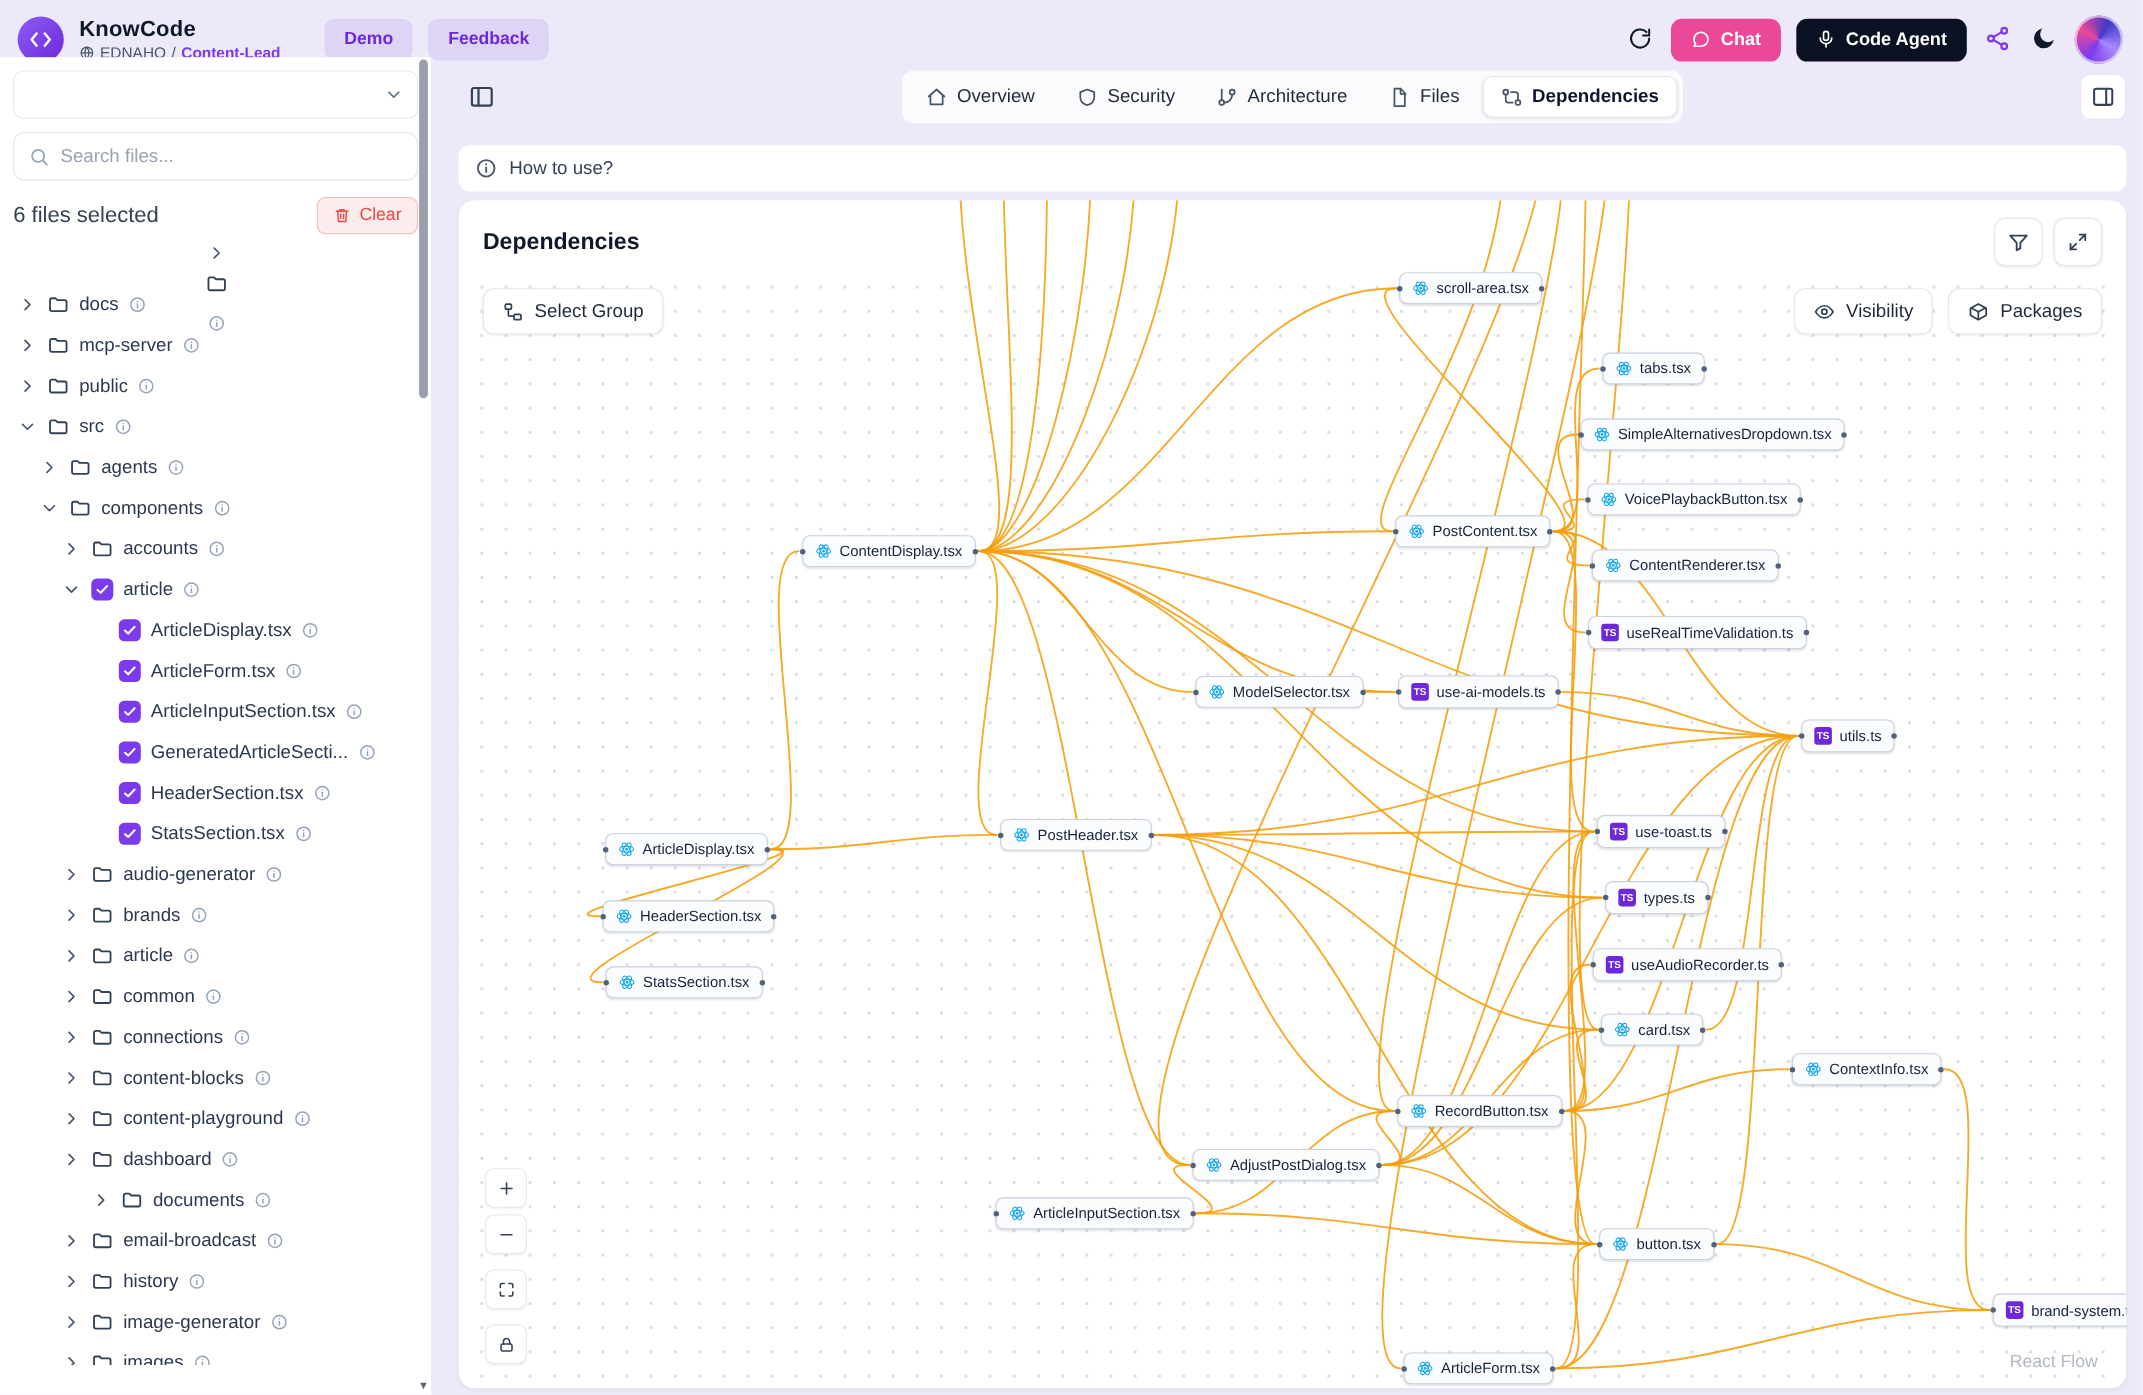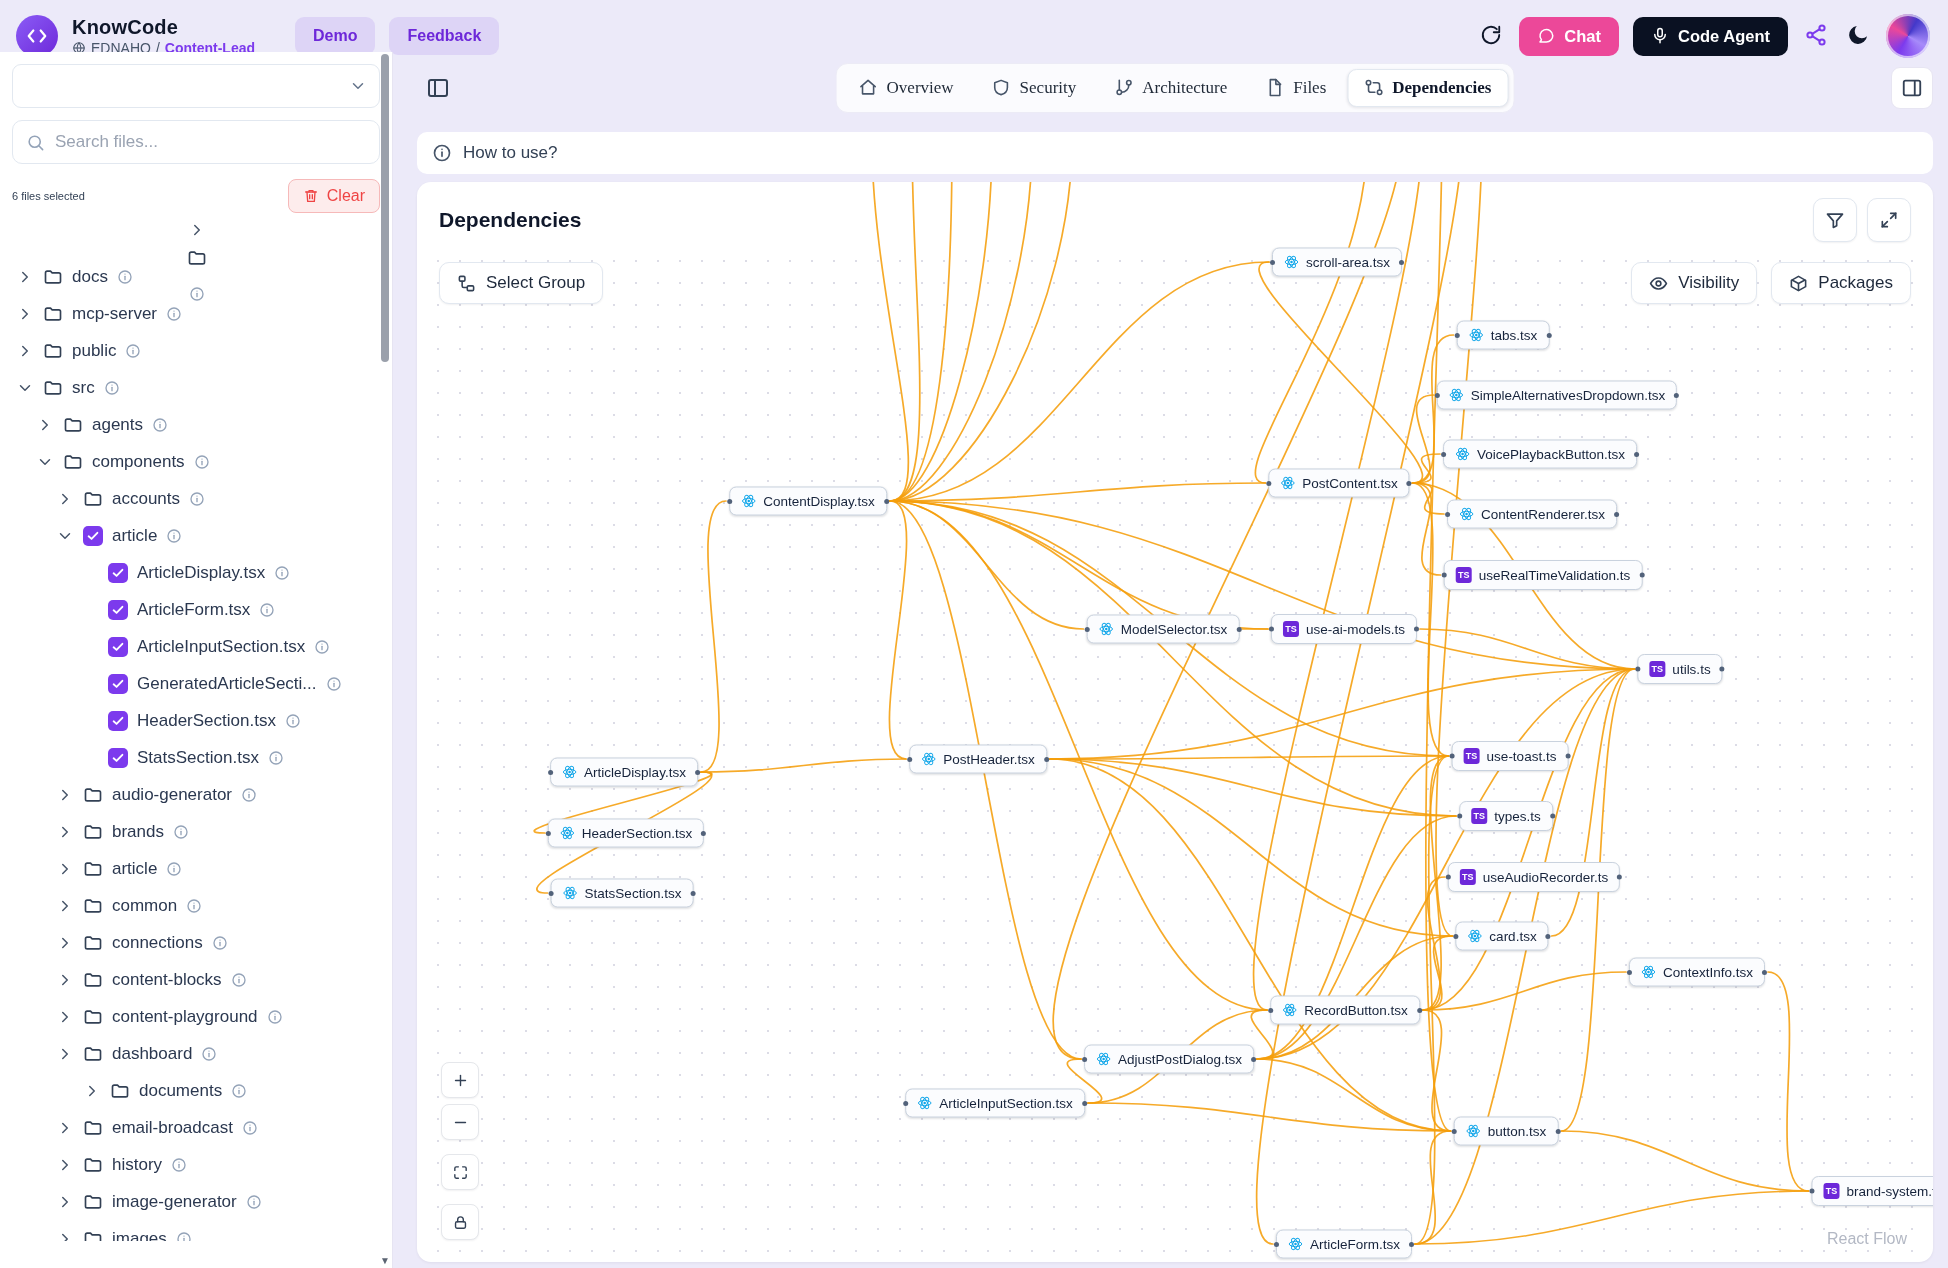--- a/index.html
+++ b/index.html
@@ -42,21 +42,21 @@
              border-right:1px solid #e6e4f2; }
   .sb-select { margin:12px 12px 0; height:44px; border:1px solid #e2e8f0; border-radius:9px; background:#fff;
                display:flex; align-items:center; justify-content:flex-end; padding:0 12px; cursor:pointer; color:#64748b; }
   .sb-select .ic { width:18px; height:18px; }
   .sb-search { margin:12px 12px 0; height:44px; border:1px solid #e2e8f0; border-radius:10px; background:#fff;
                display:flex; align-items:center; gap:10px; padding:0 13px; color:#94a3b8; }
   .sb-search .ic { width:19px; height:19px; }
   .sb-search input { border:none; outline:none; font-size:17px; flex:1; color:#334155; font-family:inherit; background:transparent; }
   .sb-search input::placeholder { color:#9aa3b2; }
   .sb-selrow { margin:15px 12px 4px; display:flex; align-items:center; justify-content:space-between; }
-  .sb-selrow .count { font-size:11px; color:#334155; }
+  .sb-selrow .count { font-size:20px; color:#334155; }
   .clear-btn { display:flex; align-items:center; gap:8px; color:#ef4444; background:#fdecec;
                border:1px solid #f6b9b9; border-radius:8px; padding:7px 14px; font-size:16px; cursor:pointer; font-family:inherit; }
   .clear-btn .ic { width:16px; height:16px; }
   .tree { position:relative; margin-top:8px; height:calc(100% - 196px); overflow:hidden; }
   .trow { height:37px; display:flex; align-items:center; gap:9px; font-size:17px; color:#2b3850; cursor:pointer; padding-right:14px; }
   .trow .chev { width:18px; height:18px; color:#475569; }
   .trow .chev.down svg { transform:rotate(90deg); }
   .trow .fico { width:20px; height:20px; color:#334155; }
   .trow .cbox { width:20px; height:20px; border-radius:5px; background:#7c3aed; display:inline-flex;
                 align-items:center; justify-content:center; color:#fff; }
@@ -68,22 +68,22 @@
   .sb-arrow { position:absolute; right:0; bottom:2px; width:10px; font-size:10px; color:#5b6472; text-align:center; }
 
   
   .main { position:absolute; left:393px; top:52px; right:0; bottom:0; padding:13px 15px 6px 24px;
           display:flex; flex-direction:column; }
   .tabrow { height:46px; position:relative; display:flex; align-items:center; justify-content:space-between; }
   .panelbtn { width:42px; height:42px; background:none; border:none; color:#334155; cursor:pointer; padding:9px; }
   .panelbtn.boxed { background:#fff; border:1px solid #e7e5f2; border-radius:9px; }
   .tabgroup { position:absolute; left:50%; transform:translateX(-50%); display:flex; gap:4px;
               background:rgba(255,255,255,.78); border:1px solid #ecebf6; border-radius:12px; padding:5px; }
-  .tab { display:flex; align-items:flex-start; gap:9px; padding:8px 16px; border-radius:9px; font-size:17px;
-         color:#1f2937; background:transparent; border:1px solid transparent; cursor:pointer; font-family:Liberation Serif, serif; }
+  .tab { display:flex; align-items:flex-end; gap:9px; padding:8px 16px; border-radius:9px; font-size:17px;
+         color:#1f2937; background:transparent; border:1px solid transparent; cursor:pointer; font-family:Liberation Sans, sans-serif; }
   .tab .ic { width:19px; height:19px; color:#475569; }
   .tab.active { background:#fff; border:1px solid #e2e8f0; box-shadow:0 1px 3px rgba(15,23,42,.10); font-weight:600; color:#0f172a; }
   .howto { margin-top:21px; height:42px; background:#fff; border-radius:10px; display:flex; align-items:center;
            gap:11px; padding:0 15px; color:#334155; font-size:17px; cursor:pointer; }
   .howto .ic { width:20px; height:20px; color:#475569; }
 
   
   .depcard { margin-top:8px; flex:1; background:#fff; border-radius:14px; position:relative; overflow:hidden;
              box-shadow:0 1px 3px rgba(15,23,42,.06); }
   .dots { position:absolute; left:0; right:0; top:62px; bottom:0;

